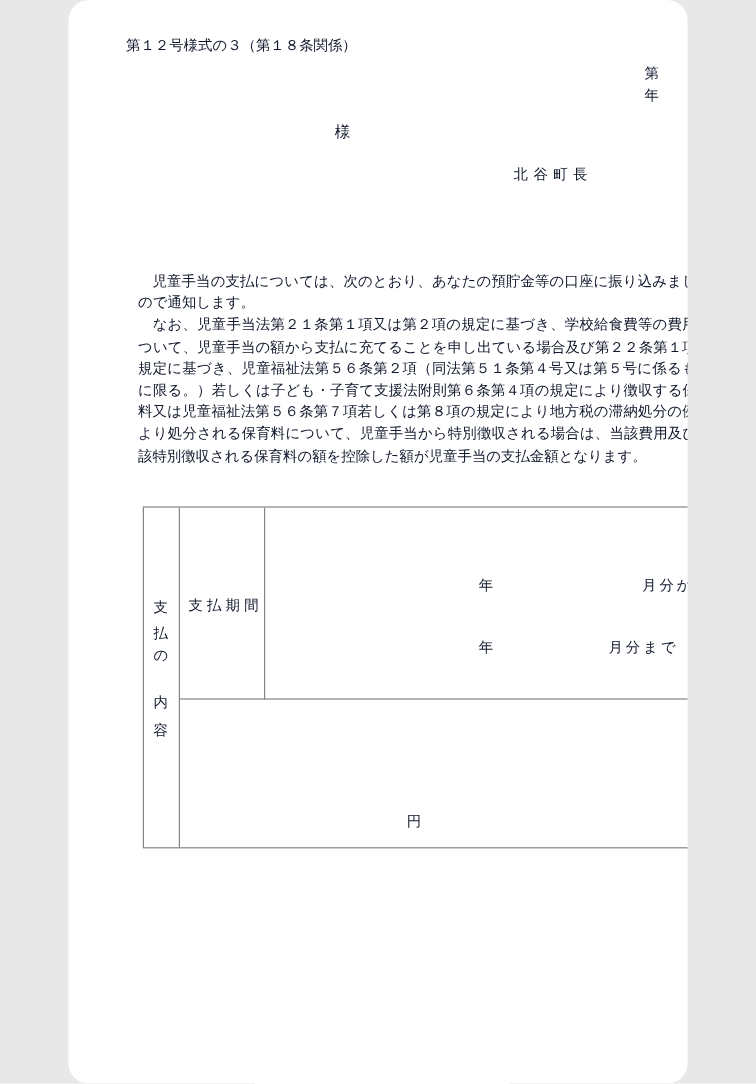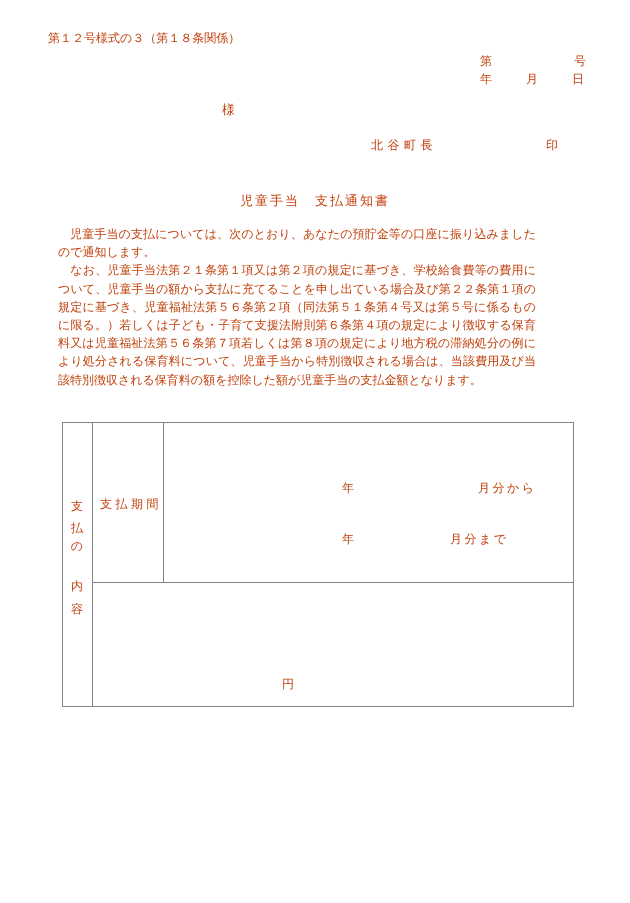--- a/index.html
+++ b/index.html
@@ -1,25 +1,26 @@
 <!DOCTYPE html>
 <html lang="ja"><head>
 <meta charset="utf-8">
 <style>
   html,body { margin:0; padding:0; }
   body { background:#e8e8e8; }
   .page {
     position:relative;
-    width:630px; height:903px;
+    width:516px; height:903px;
     margin:0 auto;
     background:#ffffff;
-    color:#c2410c;
+    color:#0f172a;
     font-family:"Liberation Serif","DejaVu Serif",serif;
     font-size:12px;
     overflow:hidden;
+    border-radius:17px;
   }
   .abs { position:absolute; white-space:pre; }
 
   .form-number { left:48px; top:30px; font-size:12px; }
 
   .doc-number-line { left:480px; top:53px; width:106px; display:flex; justify-content:space-between; }
   .date-line      { left:480px; top:71px; width:104px; display:flex; justify-content:space-between; }
 
   .addressee { left:222px; top:101px; font-size:13px; }
 
@@ -93,21 +94,20 @@
     <span>年</span>
     <span>月</span>
     <span>日</span>
   </div>
 
   <div class="abs addressee">様</div>
 
   <div class="abs sender-title">北谷町長</div>
   <div class="abs seal-mark">印</div>
 
-  <div class="abs doc-title">児童手当　支払通知書</div>
 
   <div class="body-text">
     <p>　児童手当の支払については、次のとおり、あなたの預貯金等の口座に振り込みましたので通知します。</p>
     <p>　なお、児童手当法第２１条第１項又は第２項の規定に基づき、学校給食費等の費用について、児童手当の額から支払に充てることを申し出ている場合及び第２２条第１項の規定に基づき、児童福祉法第５６条第２項（同法第５１条第４号又は第５号に係るものに限る。）若しくは子ども・子育て支援法附則第６条第４項の規定により徴収する保育料又は児童福祉法第５６条第７項若しくは第８項の規定により地方税の滞納処分の例により処分される保育料について、児童手当から特別徴収される場合は、当該費用及び当該特別徴収される保育料の額を控除した額が児童手当の支払金額となります。</p>
   </div>
 
   <div class="payment-table">
 
     <div class="cell side-cell">
       <span class="vertical-text">支払の内容</span>

